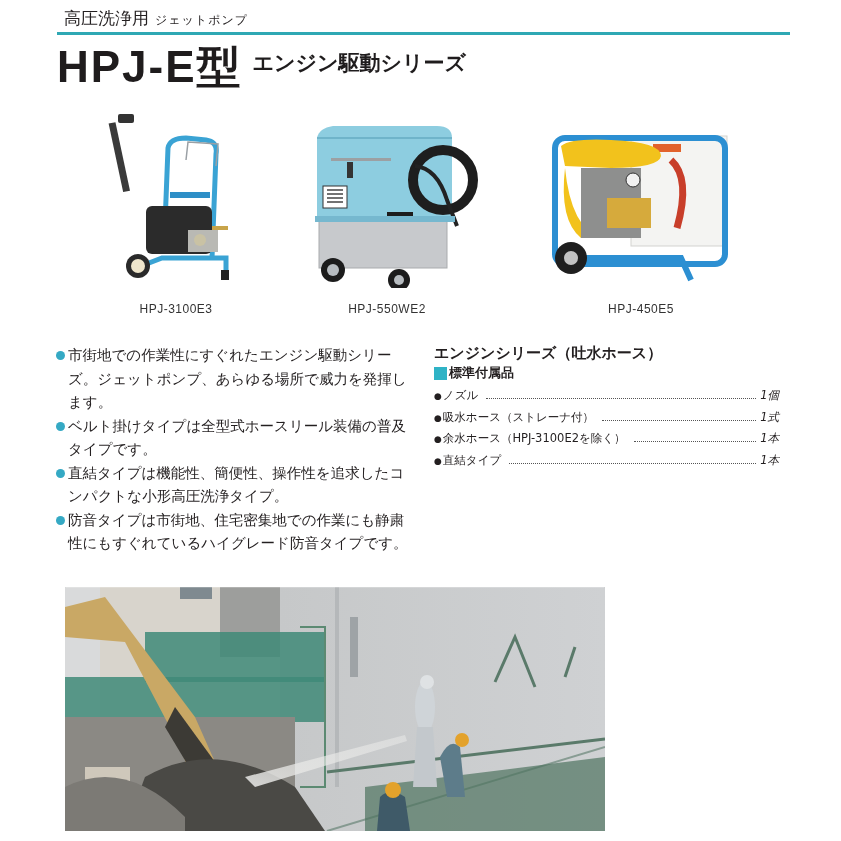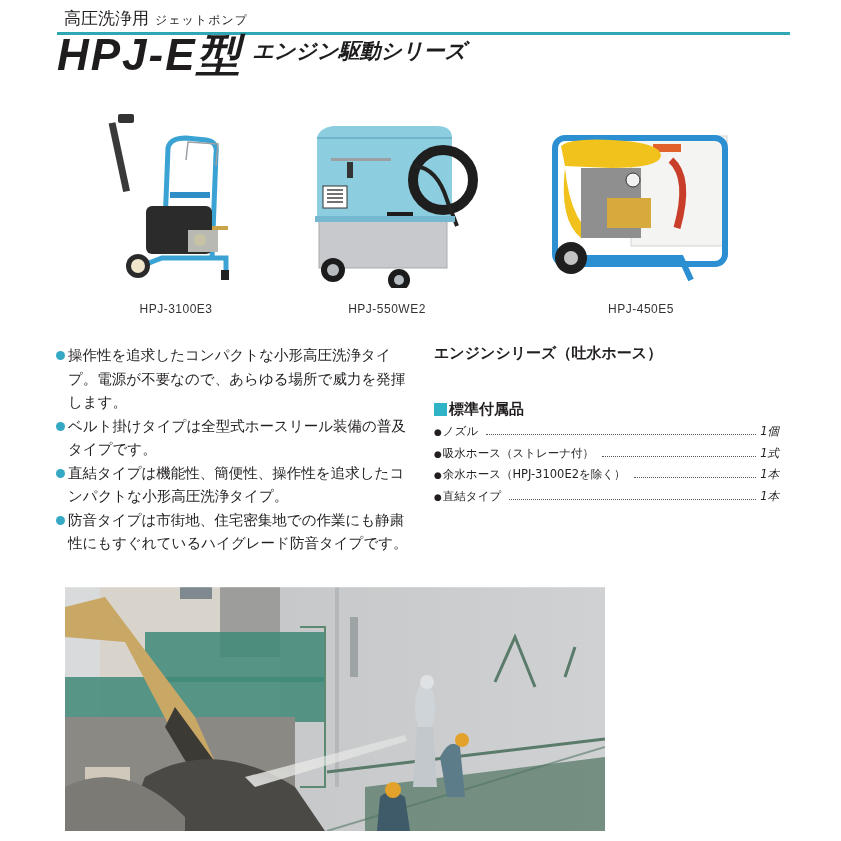--- a/index.html
+++ b/index.html
@@ -5,35 +5,35 @@
   * { margin: 0; padding: 0; box-sizing: border-box; }
   html, body { width: 841px; height: 841px; background: #ffffff; overflow: hidden; }
   body { position: relative; font-family: "DejaVu Sans", "Liberation Sans", sans-serif; color: #231f20; }
 
   .category { position: absolute; left: 57px; top: 7px; white-space: nowrap; margin-left: 7px; }
   .category .main { font-size: 17px; font-weight: normal; color: #231f20; }
   .category .sub { font-size: 12px; color: #231f20; margin-left: 6px; letter-spacing: 1px; }
 
   .rule { position: absolute; left: 57px; top: 32px; width: 733px; height: 3px; background: #2fa8b4; }
 
-  .title { position: absolute; left: 57px; top: 26px; white-space: nowrap; font-style: italic; }
+  .title { position: absolute; left: 57px; top: 38px; white-space: nowrap; }
   .title .model { font-family: "Liberation Sans", "DejaVu Sans", sans-serif; font-weight: bold; font-size: 44px; letter-spacing: 2px; color: #1f1c1d; }
   .title .series { font-weight: bold; font-size: 21px; margin-left: 10px; vertical-align: 12px; color: #1f1c1d; }
 
   .product { position: absolute; top: 108px; width: 200px; height: 210px; }
   .product .pic { position: absolute; left: 0; top: 0; width: 200px; height: 180px; }
   .product .caption { position: absolute; top: 194px; width: 200px; text-align: center; font-family: "Liberation Sans", sans-serif; font-size: 12px; color: #333; letter-spacing: 0.5px; }
 
   .features { position: absolute; left: 56px; top: 344px; width: 355px; font-size: 14.5px; line-height: 23.5px; color: #231f20; list-style: none; }
   .features li { position: relative; padding-left: 12px; }
   .features li::before { content: ""; position: absolute; left: 0; top: 7px; width: 9px; height: 9px; border-radius: 50%; background: #35a9c4; }
 
   .acc { position: absolute; left: 434px; top: 343px; width: 345px; }
   .acc h3 { font-size: 15px; font-weight: bold; color: #231f20; line-height: 20px; }
-  .acc h4 { font-size: 15px; font-weight: bold; color: #231f20; line-height: 20px; display: flex; align-items: center; margin-top: 36px; }
+  .acc h4 { font-size: 13px; font-weight: bold; color: #231f20; line-height: 20px; display: flex; align-items: center; }
   .acc h4 .sq { display: inline-block; width: 13px; height: 13px; background: #2fb3c6; margin-right: 2px; }
   .acc ul { list-style: none; margin-top: 2px; }
   .acc li { display: flex; align-items: baseline; font-size: 11.5px; line-height: 20.5px; color: #231f20; }
   .acc li .dot { font-size: 9px; margin-right: 1px; }
   .acc li .leader { flex: 1; border-bottom: 1px dotted #555; margin: 0 4px 4px 8px; }
   .acc li .qty { white-space: nowrap; font-style: italic; }
 
   .photo { position: absolute; left: 65px; top: 587px; width: 540px; height: 244px; overflow: hidden; background: #c9cacc; }
 </style>
 </head>
@@ -100,21 +100,21 @@
     <rect x="66" y="90" width="44" height="30" fill="#d6aa3c"></rect>
     <circle cx="92" cy="72" r="7" fill="#f1f1f1" stroke="#333"></circle>
     <path d="M20 150 L140 150 L150 172" fill="none" stroke="#2c8fd2" stroke-width="6"></path>
     <circle cx="30" cy="150" r="16" fill="#1f1f1f"></circle>
     <circle cx="30" cy="150" r="7" fill="#c3c3c3"></circle>
   </svg>
   <div class="caption">HPJ-450E5</div>
 </div>
 
 <ul class="features">
-  <li>操作性を追求したコンパクトな小形高圧洗浄タイプ。電源が不要なので、あらゆる場所で威力を発揮します。</li>
+  <li>市街地での作業性にすぐれたエンジン駆動シリーズ。ジェットポンプ、あらゆる場所で威力を発揮します。</li>
   <li>ベルト掛けタイプは全型式ホースリール装備の普及タイプです。</li>
   <li>直結タイプは機能性、簡便性、操作性を追求したコンパクトな小形高圧洗浄タイプ。</li>
   <li>防音タイプは市街地、住宅密集地での作業にも静粛性にもすぐれているハイグレード防音タイプです。</li>
 </ul>
 
 <div class="acc">
   <h3>エンジンシリーズ（吐水ホース）</h3>
   <h4>
     <span class="sq"></span>
     <span>標準付属品</span>

